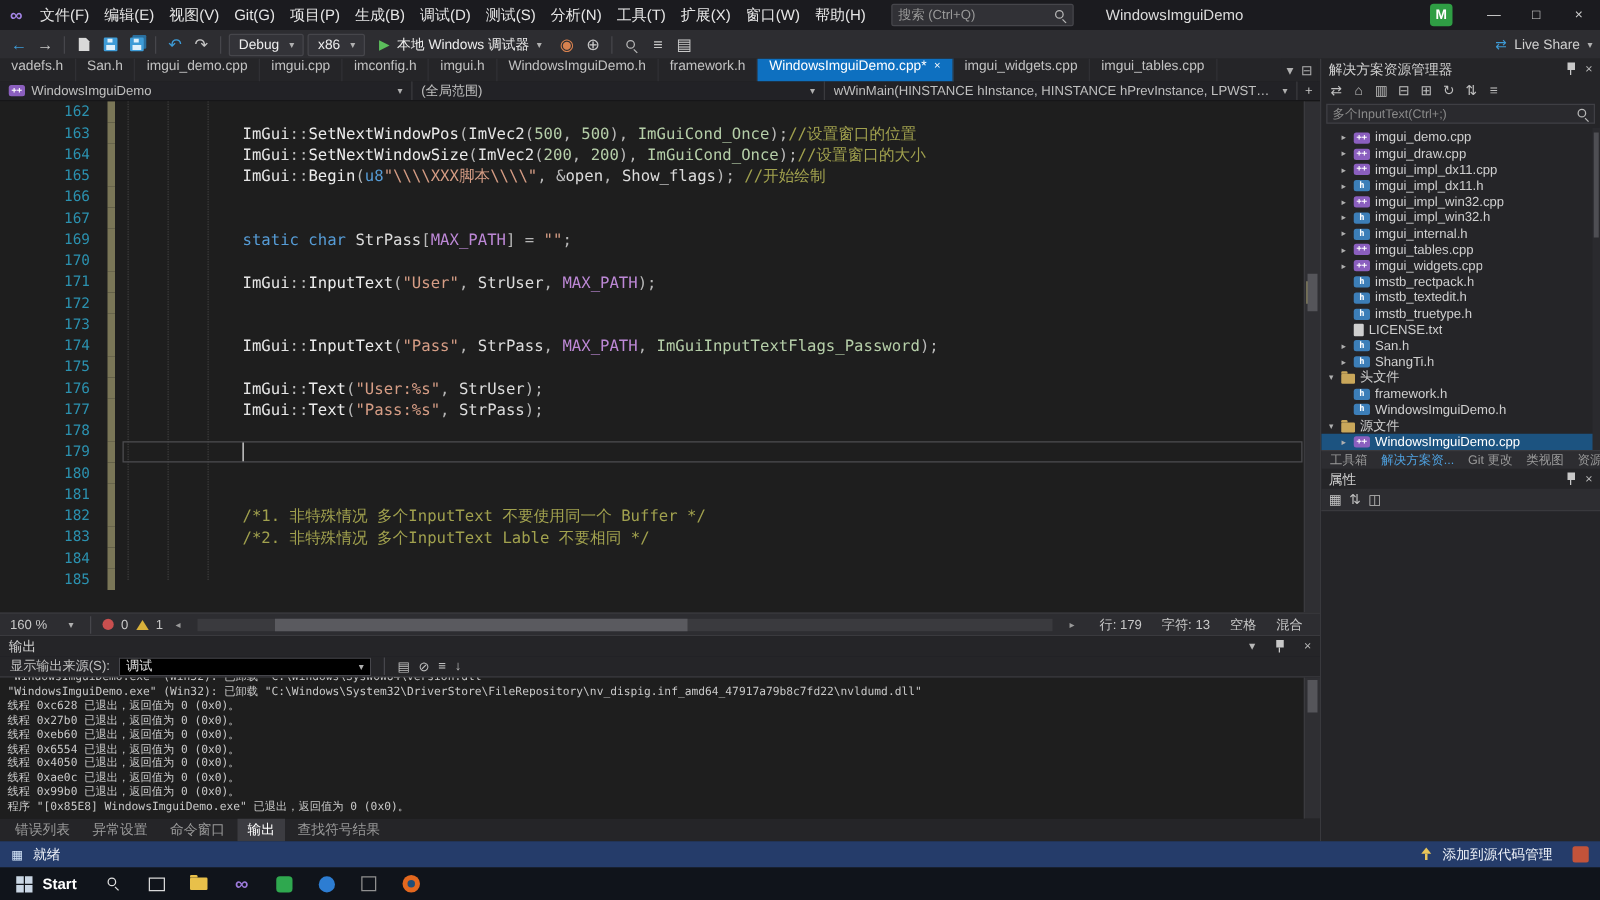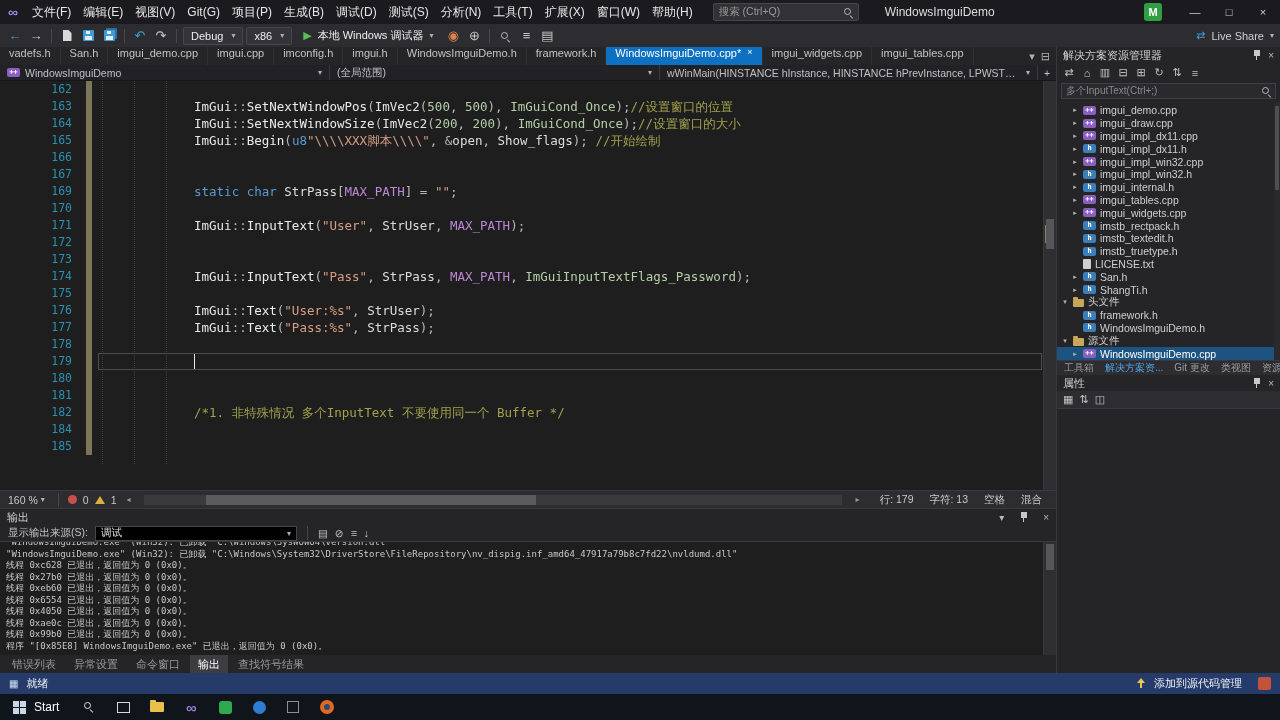--- a/index.html
+++ b/index.html
@@ -71,21 +71,21 @@
   .curbox{position:absolute;left:98px;right:14px;top:0;bottom:0;border:1px solid #4d4d50;pointer-events:none}
   .tk-kw{color:#569cd6}.tk-cls{color:#e5e5e5}.tk-fn{color:#ececec}.tk-str{color:#d69d85}
   .tk-num{color:#b5cea8}.tk-com{color:#a1a14e}.tk-mac{color:#bd88d6}.tk-enum{color:#b5cea8}
   .tk-op{color:#b8b8b8}.tk-p,.tk-id{color:#dcdcdc}
   .vscroll{position:absolute;right:0;top:0;bottom:0;width:13px;background:#2f2f33;border-left:1px solid #3a3a3e;box-sizing:border-box}
   .vthumb{position:absolute;left:2px;right:2px;top:138px;height:30px;background:#55555a}
   .vmark{position:absolute;left:1px;width:4px;top:144px;height:18px;background:#8a8560}
 
   
   .estrip{position:absolute;left:0;top:490px;width:1056px;height:18px;background:#2d2d31;border-top:1px solid #3a3a3e;display:flex;align-items:center;font-size:10.5px;color:#c8c8c8;box-sizing:border-box;padding:0 4px;gap:6px}
-  .zoom{display:flex;align-items:center;gap:3px;padding:0 4px}
+  .zoom{display:flex;align-items:center;gap:17px;padding:0 4px}
   .err-dot{width:9px;height:9px;border-radius:50%;background:#c94f4f}
   .warn-tri{width:0;height:0;border-left:5px solid transparent;border-right:5px solid transparent;border-bottom:8px solid #d9b13b}
   .hscroll{flex:1;height:10px;background:#3a3a3e;position:relative;margin:0 4px}
   .hthumb{position:absolute;left:62px;width:330px;top:0;bottom:0;background:#5a5a5f}
   .sarr{width:12px;display:flex;align-items:center;justify-content:center;font-size:8px;color:#9a9a9a}
   .stats{display:flex;gap:16px;padding:0 10px;white-space:nowrap}
 
   
   .output{position:absolute;left:0;top:508px;width:1056px;height:147px;background:#1e1e1e;border-top:1px solid #3a3a3e;box-sizing:border-box}
   .out-head{height:16px;background:#252528;display:flex;align-items:center;padding:0 7px;font-size:11px;color:#d0d0d0;gap:8px}
@@ -131,21 +131,21 @@
   
   .statusbar{position:absolute;left:0;top:673px;width:1280px;height:21px;background:#253c6a;display:flex;align-items:center;font-size:11px;color:#eef2f8;padding:0 9px;gap:8px;box-sizing:border-box}
   .sb-icon{font-size:10px;color:#cfe0f5}
   .pub{position:relative;width:10px;height:11px}
   .pub::before{content:"";position:absolute;left:1px;top:0;border-left:4px solid transparent;border-right:4px solid transparent;border-bottom:5px solid #e8c55a}
   .pub::after{content:"";position:absolute;left:4px;top:5px;width:2px;height:5px;background:#e8c55a}
   .sb-badge{width:13px;height:13px;background:#c2533a;border-radius:2px;margin-left:8px}
 
   
   .taskbar{position:absolute;left:0;top:694px;width:1280px;height:26px;background:#10141b;display:flex;align-items:center;box-sizing:border-box}
-  .start{display:flex;align-items:center;gap:8px;padding:0 13px;height:26px;color:#fff;font-weight:normal;font-size:12px}
+  .start{display:flex;align-items:center;gap:8px;padding:0 13px;height:26px;color:#fff;font-weight:bold;font-size:12px}
   .winlogo{width:13px;height:13px;display:grid;grid-template-columns:6px 6px;grid-template-rows:6px 6px;gap:1px}
   .winlogo i{background:#c9d6e4}
   .tb-app{width:34px;height:26px;display:flex;align-items:center;justify-content:center}
   .tv{width:11px;height:9px;border:1px solid #d8d8d8}
   .xfolder{width:14px;height:10px;background:#e8c04a;border-radius:1px;position:relative}
   .xfolder::before{content:"";position:absolute;left:0;top:-2px;width:6px;height:2px;background:#e8c04a;border-radius:1px 1px 0 0}
   .vsapp{color:#9d7bdb;font-size:15px;font-weight:bold}
   .gapp{width:13px;height:13px;background:#2fa84f;border-radius:3px}
   .bapp{width:13px;height:13px;background:#2d7dd2;border-radius:50%}
   .dapp{width:12px;height:12px;border:1px solid #909090;box-sizing:border-box}
@@ -434,20 +434,27 @@
           <span class="codeln"></span>
         </div>
         <div class="crow">
           <span class="ln">182</span>
           <span class="cmargin">
             <i class="track"></i>
           </span>
           <span class="codeln"><span class="tk-com">/*1. 非特殊情况 多个InputText 不要使用同一个 Buffer */</span></span>
         </div>
         <div class="crow">
+          <span class="ln">183</span>
+          <span class="cmargin">
+            <i class="track"></i>
+          </span>
+          <span class="codeln"><span class="tk-com">/*2. 非特殊情况 多个InputText Lable 不要相同 */</span></span>
+        </div>
+        <div class="crow">
           <span class="ln">184</span>
           <span class="cmargin">
             <i class="track"></i>
           </span>
           <span class="codeln"></span>
         </div>
         <div class="crow">
           <span class="ln">185</span>
           <span class="cmargin">
             <i class="track"></i>

